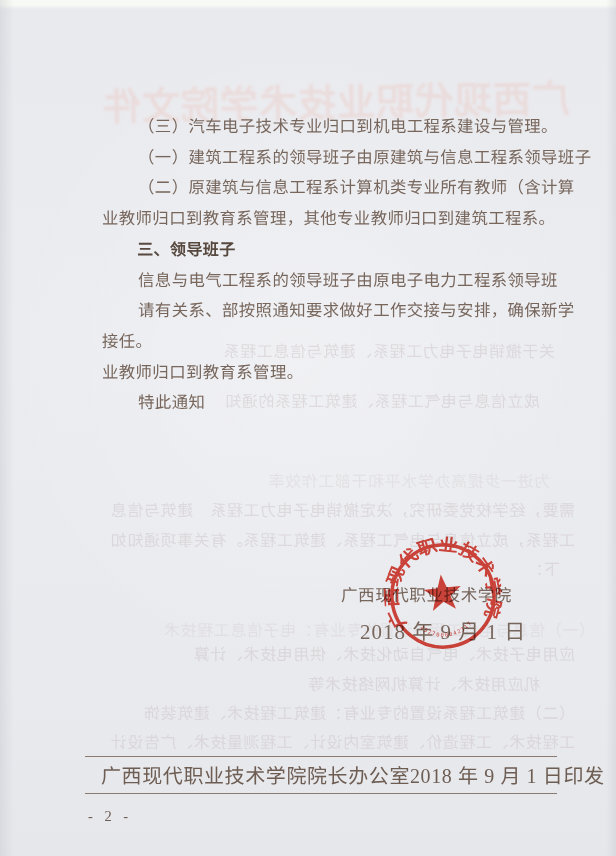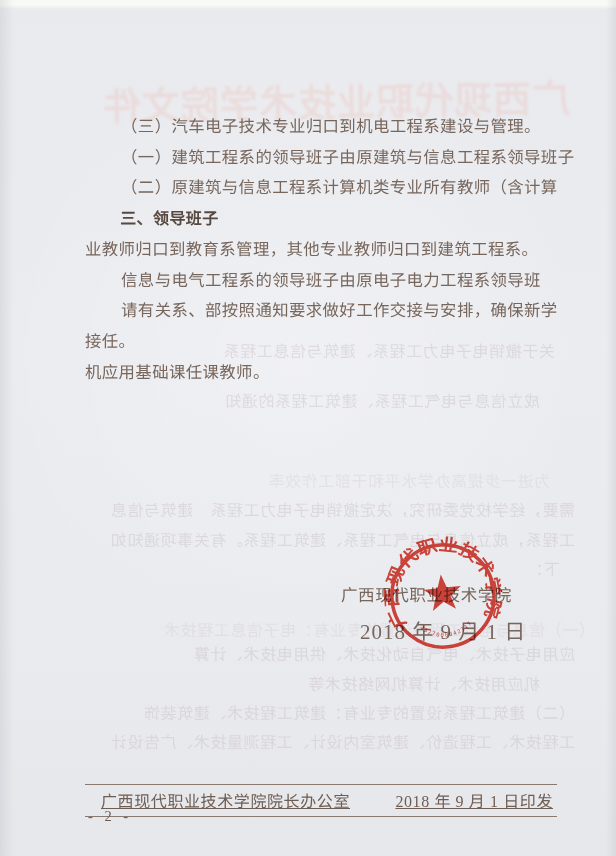--- a/index.html
+++ b/index.html
@@ -30,21 +30,21 @@
   }
   .bl-masthead{
     color:#ecc6c0;opacity:.40;font-weight:bold;
     font-size:38px;letter-spacing:1px;filter:blur(1.2px);
     transform:scaleX(-1) rotate(1deg);
   }
   .bl-light{opacity:.26;}
 
   
   .content{
-    position:absolute;left:85px;top:112px;width:472px;
+    position:absolute;left:102px;top:112px;width:472px;
     color:#77665c;font-size:16.4px;letter-spacing:.4px;line-height:30.7px;
   }
   .line{white-space:nowrap;}
   .indent{text-indent:2.2em;}
   .bold{font-weight:bold;color:#57493f;font-family:"Liberation Sans","DejaVu Sans",sans-serif;font-size:16px;}
 
   
   .sig-org{
     position:absolute;left:341px;top:582px;
     color:#77665c;font-size:16.6px;letter-spacing:.5px;white-space:nowrap;
@@ -61,25 +61,25 @@
   }
   .seal svg{width:100%;height:100%;}
   .seal .ring{fill:none;stroke:#d8382c;stroke-width:3.6;}
   .seal text{fill:#d8382c;}
   .seal .ring-text{font-size:17.5px;font-weight:bold;font-family:"Liberation Sans","DejaVu Sans",sans-serif;}
   .seal .serial-text{font-size:5.6px;letter-spacing:1.2px;font-family:"DejaVu Sans Mono",monospace;}
   .seal .star{fill:#d8382c;}
 
   
   .footer{
-    position:absolute;left:85px;top:784px;width:472px;
+    position:absolute;left:85px;top:756px;width:472px;
     border-top:1.4px solid #8a796e;border-bottom:1.4px solid #8a796e;
     display:flex;justify-content:space-between;align-items:center;
     padding:3px 0 4px 0;
-    color:#6e5d53;font-size:16px;letter-spacing:.6px;white-space:nowrap;text-decoration:underline;
+    color:#6e5d53;font-size:20px;letter-spacing:.6px;white-space:nowrap;
   }
   .footer .f-left{padding-left:16px;}
   .footer .f-right{padding-right:4px;}
 
   .page-num{
     position:absolute;left:88px;top:808px;
     color:#6e5d53;font-size:14.5px;letter-spacing:4px;
   }
 </style>
 </head>
@@ -99,26 +99,27 @@
     <div class="bl" style="left:40px;top:641px;width:535px;">应用电子技术、电气自动化技术、供用电技术、计算</div>
     <div class="bl" style="left:270px;top:671px;width:270px;">机应用技术、计算机网络技术等</div>
     <div class="bl" style="left:40px;top:700px;width:535px;">（二）建筑工程系设置的专业有：建筑工程技术、建筑装饰</div>
     <div class="bl" style="left:40px;top:729px;width:535px;">工程技术、工程造价、建筑室内设计、工程测量技术、广告设计</div>
   </div>
 
   <div class="content">
     <div class="line indent">（三）汽车电子技术专业归口到机电工程系建设与管理。</div>
     <div class="line indent">（一）建筑工程系的领导班子由原建筑与信息工程系领导班子</div>
     <div class="line indent">（二）原建筑与信息工程系计算机类专业所有教师（含计算</div>
+    <div class="line">业教师归口到教育系管理，其他专业教师归口到建筑工程系。</div>
     <div class="line indent bold">三、领导班子</div>
-    <div class="line">业教师归口到教育系管理，其他专业教师归口到建筑工程系。</div>
     <div class="line indent">信息与电气工程系的领导班子由原电子电力工程系领导班</div>
     <div class="line indent">请有关系、部按照通知要求做好工作交接与安排，确保新学</div>
     <div class="line">接任。</div>
-    <div class="line">机应用基础课任课教师。</div>
+    <div class="line">业教师归口到教育系管理。</div>
+    <div class="line indent">特此通知</div>
   </div>
 
   <div class="sig-org">广西现代职业技术学院</div>
   <div class="sig-date">2018 年 9 月 1 日</div>
 
   <div class="seal">
     <svg viewBox="0 0 120 120" xmlns="http://www.w3.org/2000/svg">
       <defs>
         <path id="sealArc" d="M 24.8 89.6 A 46 46 0 1 1 95.2 89.6" fill="none"></path>
         <path id="serialArc" d="M 28 84 A 38 38 0 0 0 92 84" fill="none"></path>

